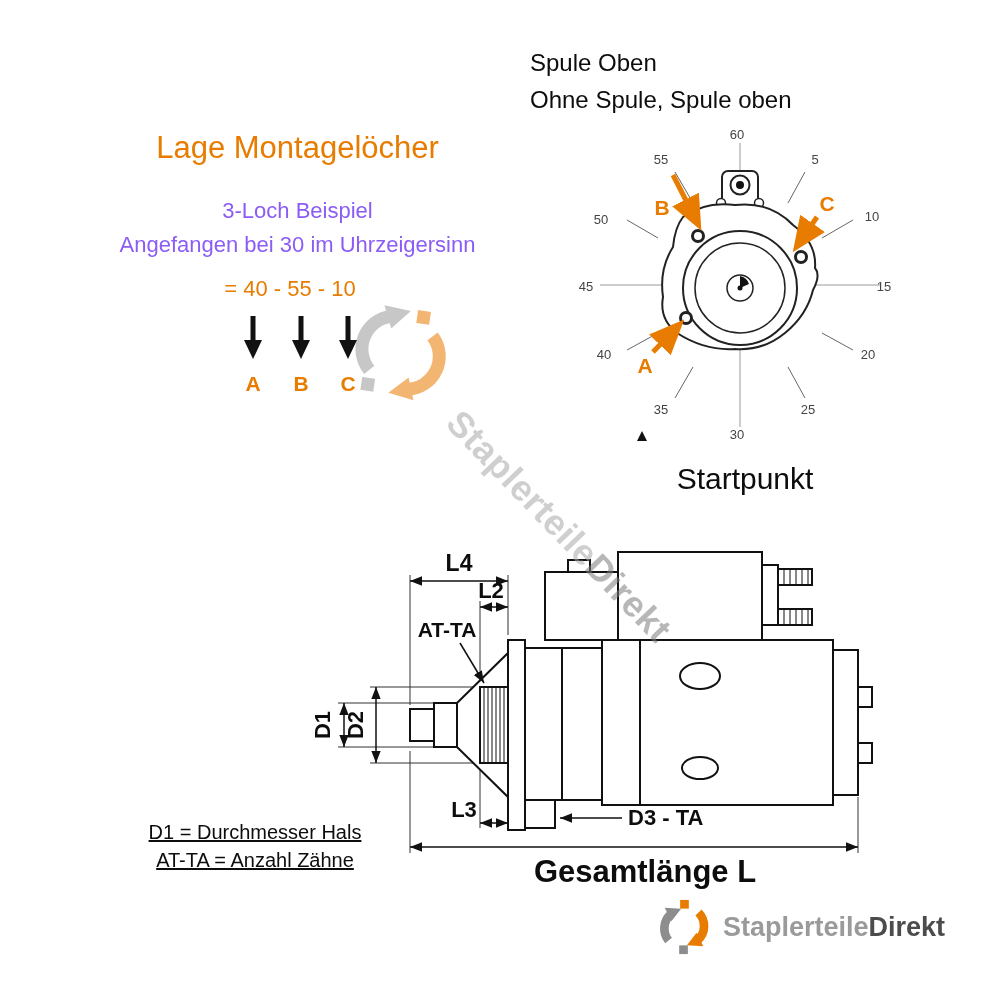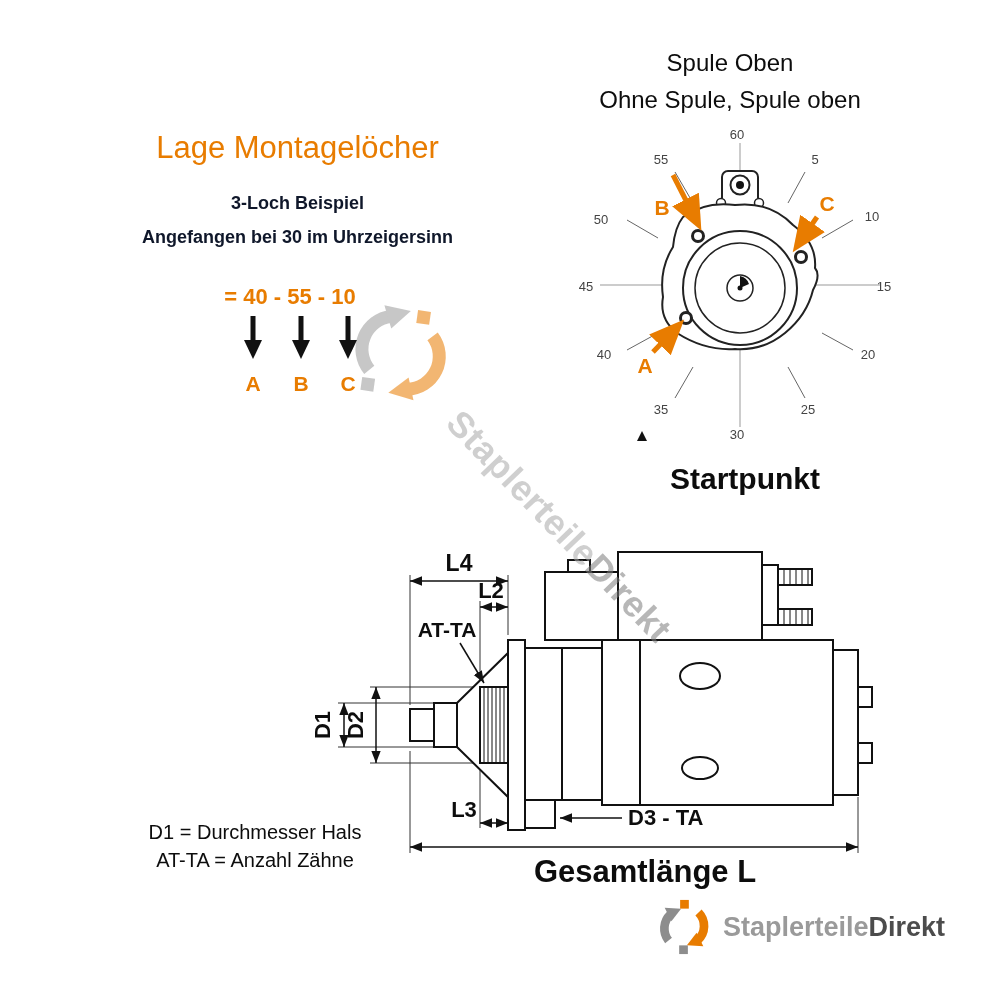--- a/index.html
+++ b/index.html
@@ -3,39 +3,39 @@
 <meta charset="utf-8">
 <style>
   html,body{margin:0;padding:0;background:#fff;}
   .stage{position:relative;width:1000px;height:1000px;background:#fff;overflow:hidden;
          font-family:"Liberation Sans",sans-serif;color:#111;}
   .stage *{box-sizing:border-box;}
   svg text{font-family:"Liberation Sans",sans-serif;}
 
   
   .left-panel{position:absolute;left:80px;top:130px;width:435px;text-align:center;}
-  .lp-title{font-size:31px;font-weight:500;color:#e87c00;margin-bottom:20px;}
-  .lp-sub{font-size:18px;color:#0f172a;line-height:34px;font-weight:bold;}
-  .formula{position:absolute;left:210px;top:284px;width:160px;text-align:center;
-           font-size:22px;font-weight:700;color:#e87c00;}
+  .lp-title{font-size:31px;font-weight:500;color:#e87c00;margin-bottom:28px;}
+  .lp-sub{font-size:22px;color:#8b5cf6;line-height:34px;}
+  .formula{position:absolute;left:210px;top:276px;width:160px;text-align:center;
+           font-size:22px;font-weight:400;color:#e87c00;}
   .abc{position:absolute;left:210px;top:312px;}
 
   
-  .clock-header{position:absolute;left:530px;top:44px;width:400px;text-align:center;
+  .clock-header{position:absolute;left:530px;top:44px;width:400px;text-align:left;
                 font-size:24px;line-height:37px;color:#0d0d0d;}
   .clock{position:absolute;left:555px;top:105px;}
   .startpunkt{position:absolute;left:555px;top:462px;width:380px;text-align:center;
-              font-size:30px;font-weight:700;color:#0d0d0d;}
+              font-size:30px;font-weight:400;color:#0d0d0d;}
 
   
   .sideview{position:absolute;left:300px;top:535px;}
 
   
   .legend{position:absolute;left:105px;top:818px;width:300px;text-align:center;
-          font-size:20px;line-height:28px;color:#0d0d0d;}
+          font-size:20px;line-height:28px;color:#0d0d0d;text-decoration:underline;}
 
   
   .wm-icon{position:absolute;left:350px;top:300px;opacity:.55;transform:rotate(8deg);pointer-events:none;}
   .wm-text{position:absolute;left:468px;top:402px;transform:rotate(46deg);transform-origin:0 0;
            font-size:36px;font-weight:700;letter-spacing:.5px;opacity:.55;white-space:nowrap;
            pointer-events:none;z-index:5;}
   .wm-text .w1{color:#a8a8a8;}
   .wm-text .w2{color:#7d7d7d;}
 
   

